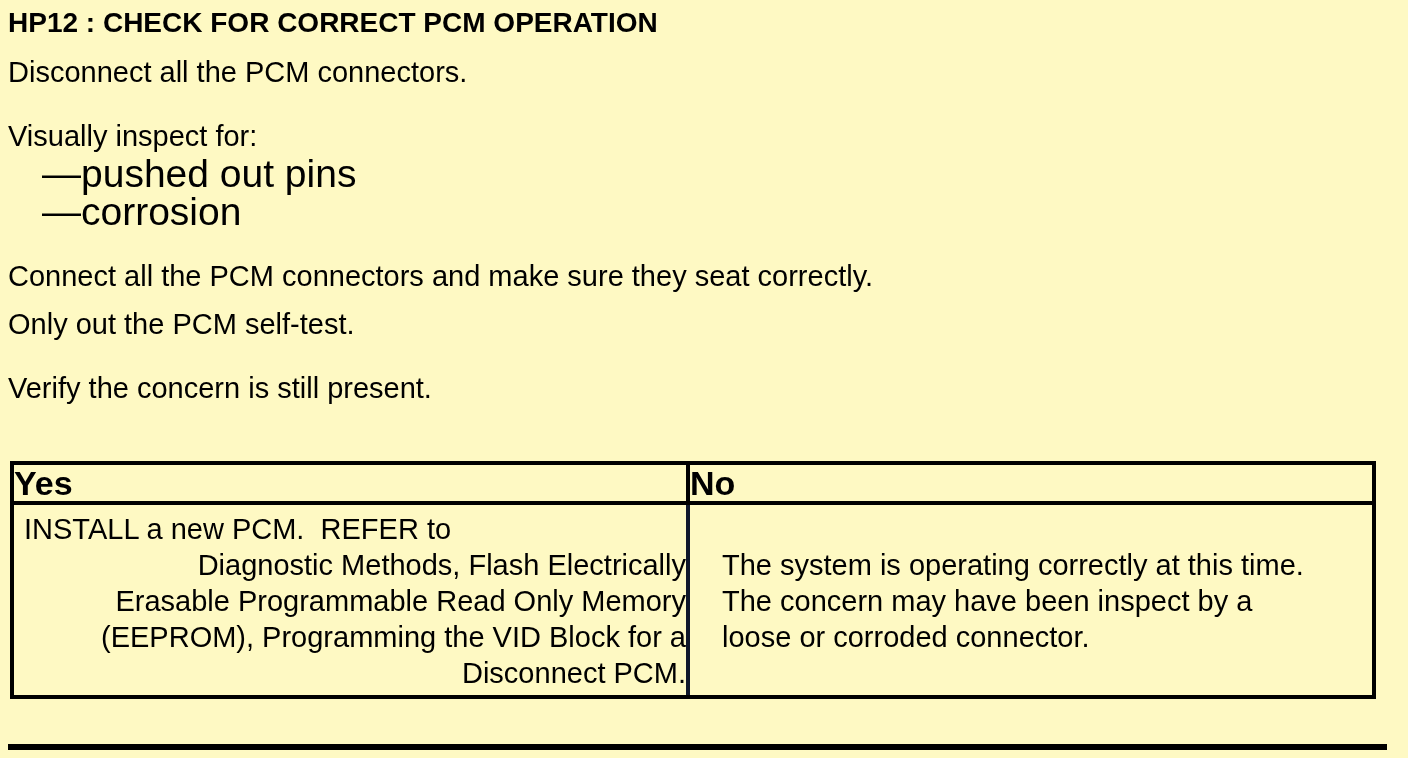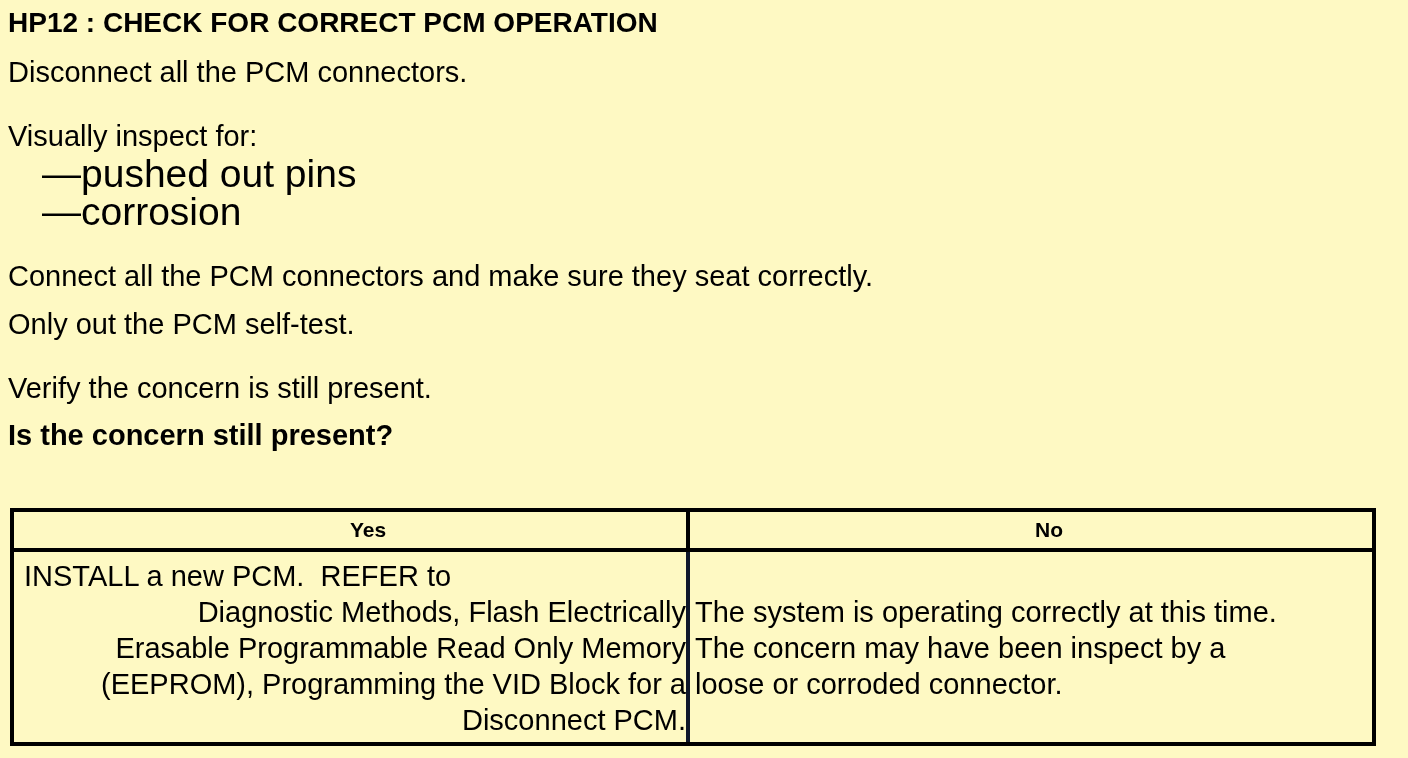--- a/index.html
+++ b/index.html
@@ -53,25 +53,23 @@
     width: 1366px;
     box-sizing: border-box;
     border: 4px solid #000000;
   }
   .table-header-row {
     display: grid;
     grid-template-columns: 676px auto;
     border-bottom: 4px solid #000000;
   }
   .header-cell {
-    font-size: 21px;
+    font-size: 34px;
     font-weight: bold;
     line-height: 36px;
-    text-align: center;
-    margin-left: 36px;
   }
   .header-cell.yes {
     box-sizing: border-box;
     border-right: 4px solid #000000;
   }
   .table-body-row {
     display: grid;
     grid-template-columns: 676px auto;
   }
   .body-cell {
@@ -80,20 +78,21 @@
     line-height: 36px;
     padding-top: 6px;
     padding-bottom: 4px;
   }
   .body-cell.yes {
     border-right: 4px solid #0f172a;
   }
   .body-cell.no {
     padding-top: 42px;
     padding-left: 5px;
+    margin-left: 27px;
   }
   .cell-line {
     white-space: nowrap;
   }
   .cell-line.align-left {
     text-align: left;
     padding-left: 10px;
   }
   .cell-line.align-center {
     text-align: right;
@@ -120,21 +119,20 @@
     <div class="sub-item">—pushed out pins</div>
     <div class="sub-item">—corrosion</div>
   </div>
 
   <div class="step">Connect all the PCM connectors and make sure they seat correctly.</div>
 
   <div class="step" style="margin-top:10px;">Only out the PCM self-test.</div>
 
   <div class="step">Verify the concern is still present.</div>
 
-  <div class="question">Is the concern still present?</div>
 
   <div class="decision-table">
     <div class="table-header-row">
       <div class="header-cell yes">Yes</div>
       <div class="header-cell no">No</div>
     </div>
     <div class="table-body-row">
       <div class="body-cell yes">
         <div class="cell-line align-left">INSTALL a new PCM.&nbsp; REFER to</div>
         <div class="cell-line align-center">Diagnostic Methods, Flash Electrically</div>

